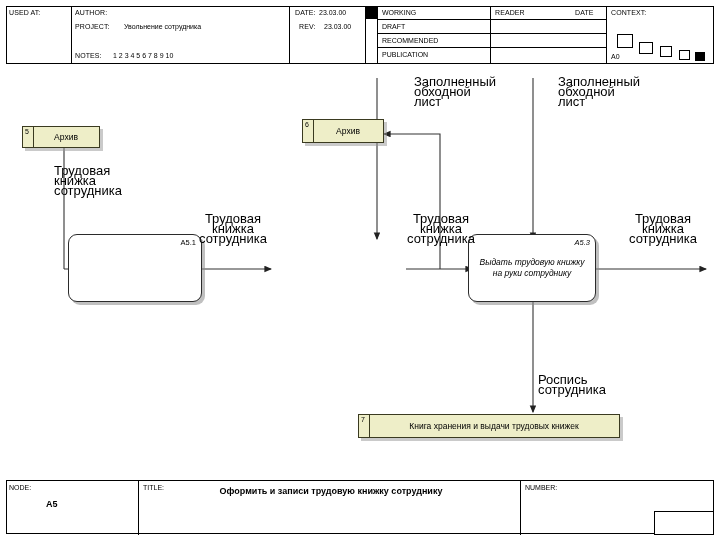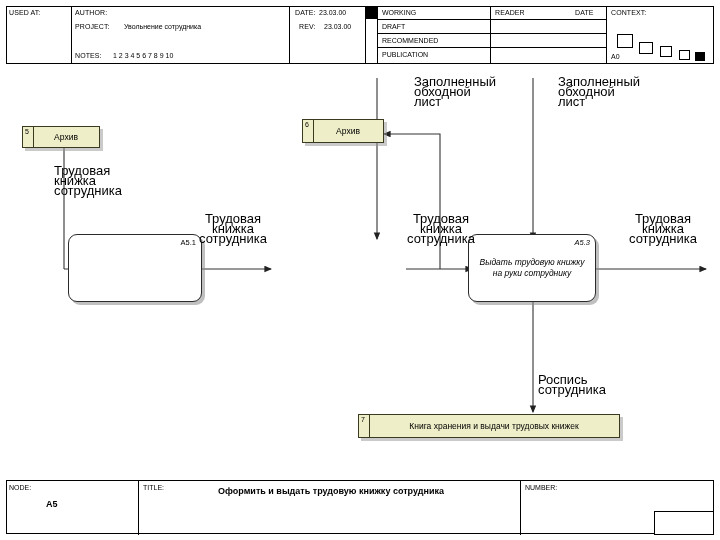--- a/index.html
+++ b/index.html
@@ -351,21 +351,21 @@
   </div>
 
   <div class="ftr">
     <div class="fvline" style="left:132px;"></div>
     <div class="fvline" style="left:514px;"></div>
 
     <div class="ftr-lbl" style="left:0px;top:0px;">NODE:</div>
     <div class="ftr-node">A5</div>
 
     <div class="ftr-lbl" style="left:134px;top:0px;">TITLE:</div>
-    <div class="ftr-title">Оформить и выдать трудовую книжку сотрудника</div>
+    <div class="ftr-title">Оформить и записи трудовую книжку сотруднику</div>
 
     <div class="ftr-lbl" style="left:516px;top:0px;">NUMBER:</div>
     <div class="ftr-numbox" style="left:648px;top:30px;width:60px;height:24px;">
       <div style="font-size:7px;padding:2px;"></div>
     </div>
   </div>
 
 </div>
 
 </body></html>

